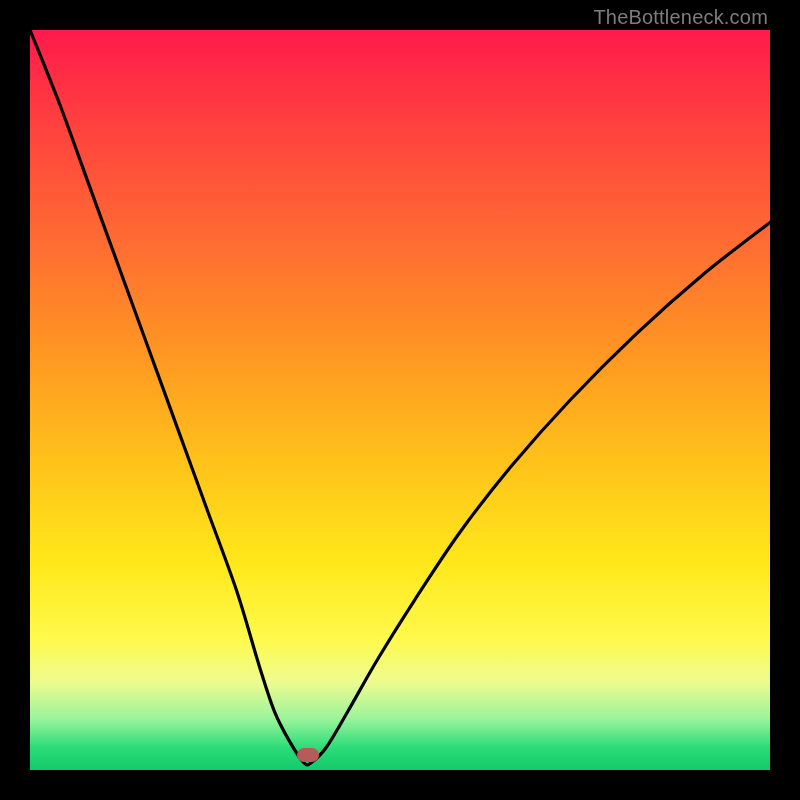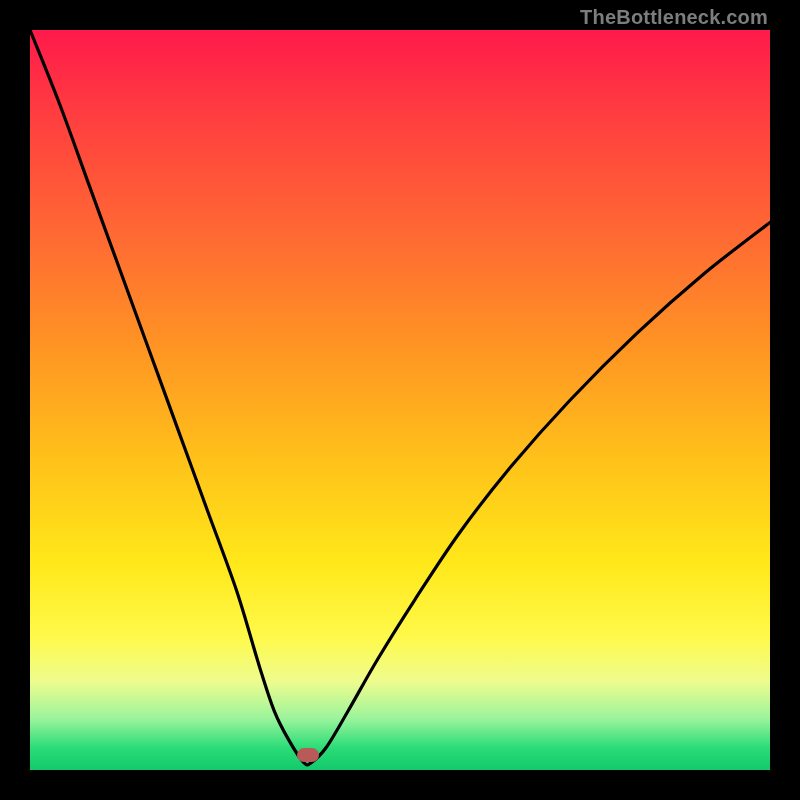--- a/index.html
+++ b/index.html
@@ -57,21 +57,21 @@
     border-radius: 7px;
     background: #b85a5a;
     transform: translate(-50%, -50%);
   }
   .watermark {
     position: absolute;
     top: 6px;
     right: 32px;
     color: #7d7d7d;
     font-size: 20px;
-    font-weight: 700;
+    font-weight: 400;
     letter-spacing: 0.2px;
     user-select: none;
   }
 </style>
 </head>
 <body>
 
 <div class="frame">
 
   <div class="watermark">TheBottleneck.com</div>

